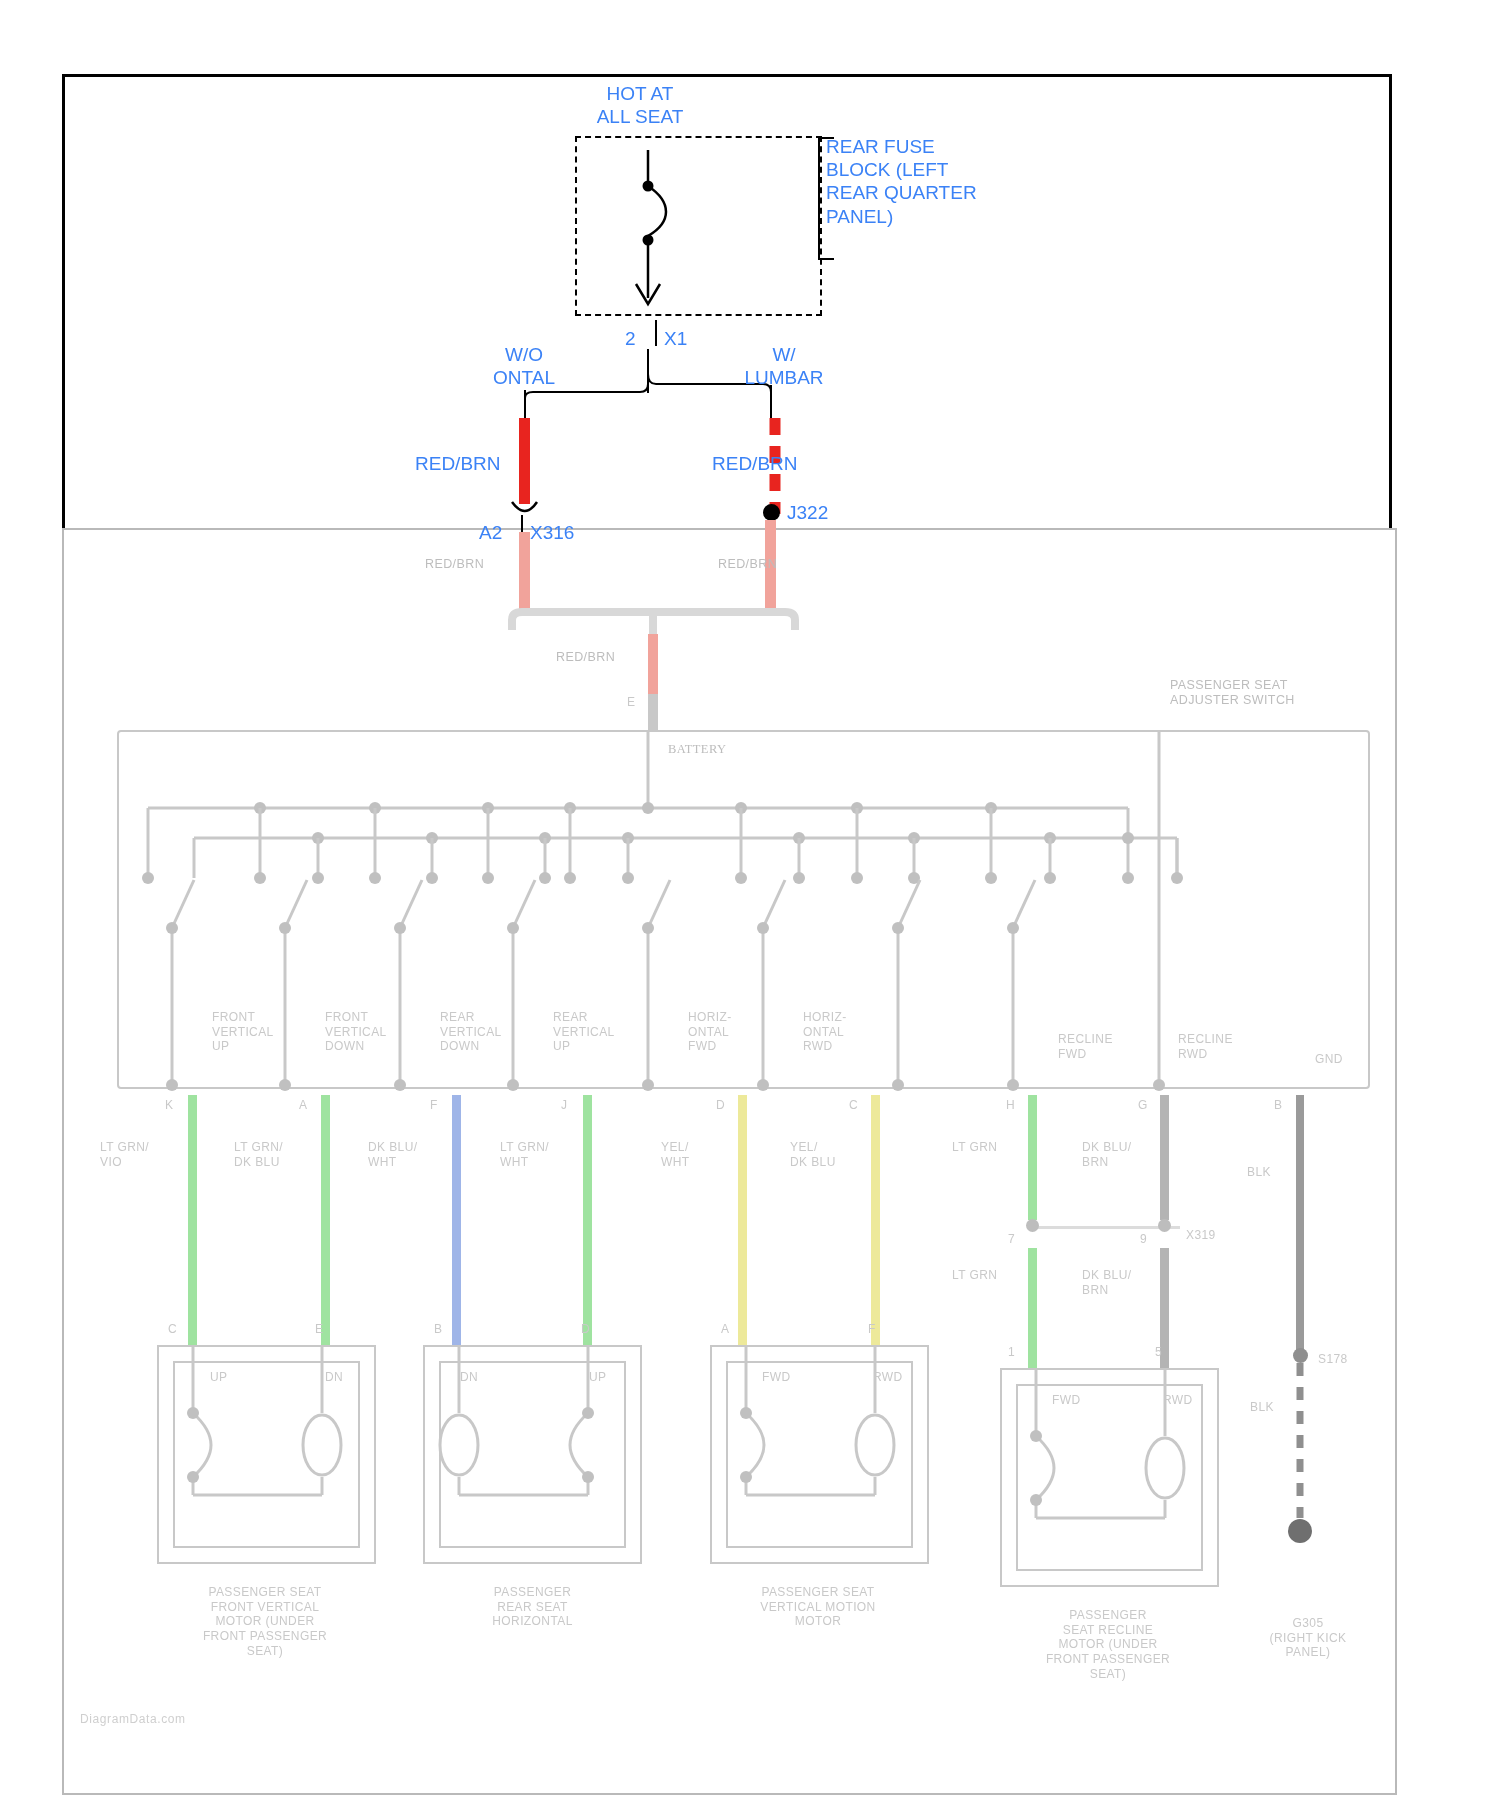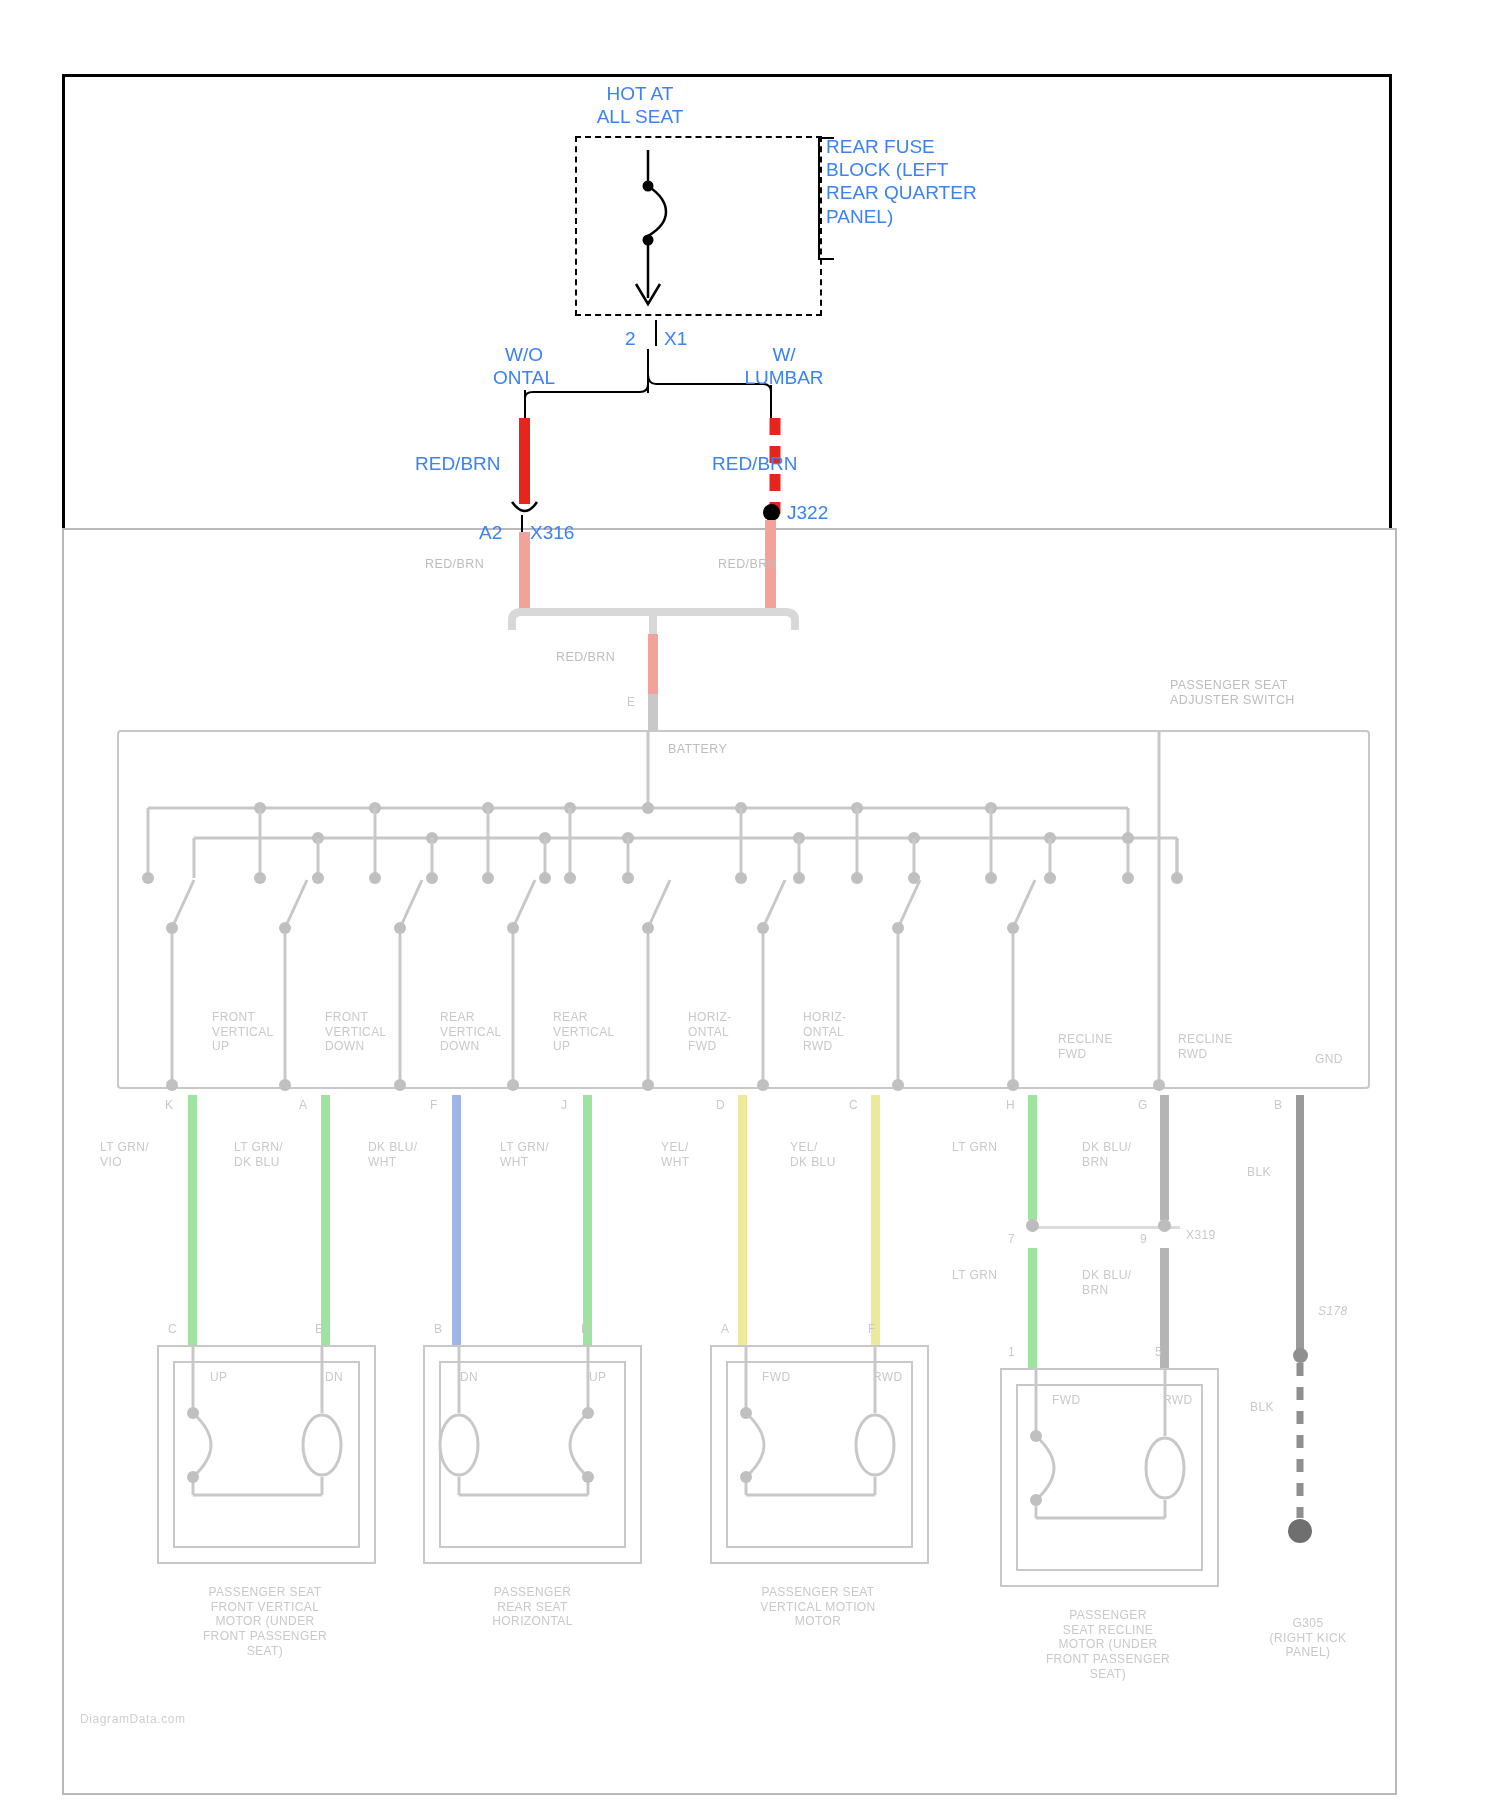--- a/index.html
+++ b/index.html
@@ -110,21 +110,21 @@
   </svg>
   <div class="wire" style="left:648px;top:634px;width:10px;height:60px;background:#f1a39b;"></div>
   <div class="txt t-faint" style="left:556px;top:650px;">RED/BRN</div>
   <div class="txt t-faint2" style="left:627px;top:695px;">E</div>
 
   <div class="txt t-faint" style="left:1170px;top:678px;">PASSENGER SEAT
 ADJUSTER SWITCH</div>
 
   <div style="position:absolute;left:117px;top:730px;width:1249px;height:355px;border:2px solid #c8c8c8;border-radius:4px;"></div>
   <div class="ln" style="left:648px;top:694px;width:10px;height:38px;background:#c8c8c8;"></div>
-  <div class="txt t-faint" style="left:668px;top:742px;">BATTERY</div>
+  <div class="txt t-faint" style="left:668px;top:742px;font-family:Liberation Serif, serif;">BATTERY</div>
 
   <svg class="wire" style="left:117px;top:730px;" width="1249" height="355">
     <g stroke="#c8c8c8" stroke-width="3" fill="none">
 
       <line x1="531" y1="0" x2="531" y2="78"></line>
 
       <line x1="31" y1="78" x2="1011" y2="78"></line>
       <line x1="31" y1="78" x2="31" y2="148"></line>
       <line x1="1011" y1="78" x2="1011" y2="148"></line>
 
@@ -416,21 +416,21 @@
   <div class="txt t-faint2" style="left:1155px;top:1345px;">5</div>
   <div class="txt t-faint2" style="left:1052px;top:1393px;">FWD</div>
   <div class="txt t-faint2" style="left:1163px;top:1393px;">RWD</div>
   <div class="txt t-faint2 ctr" style="left:963px;top:1608px;width:290px;">PASSENGER
 SEAT RECLINE
 MOTOR (UNDER
 FRONT PASSENGER
 SEAT)</div>
 
   <div class="gdot" style="left:1293px;top:1348px;width:15px;height:15px;background:#8f8f8f;"></div>
-  <div class="txt t-faint2" style="left:1318px;top:1304px;font-style:italic;">S178</div>
+  <div class="txt t-faint2" style="left:1318px;top:1352px;">S178</div>
   <div class="txt t-faint2" style="left:1250px;top:1400px;">BLK</div>
   <svg class="wire" style="left:1290px;top:1363px;" width="30" height="180">
     <line x1="10" y1="0" x2="10" y2="155" stroke="#8f8f8f" stroke-width="7" stroke-dasharray="13 11"></line>
     <circle cx="10" cy="168" r="12" fill="#6f6f6f"></circle>
   </svg>
   <div class="txt t-faint2 ctr" style="left:1218px;top:1616px;width:180px;">G305
 (RIGHT KICK
 PANEL)</div>
 
   <div class="watermark" style="left:80px;top:1712px;">DiagramData.com</div>

